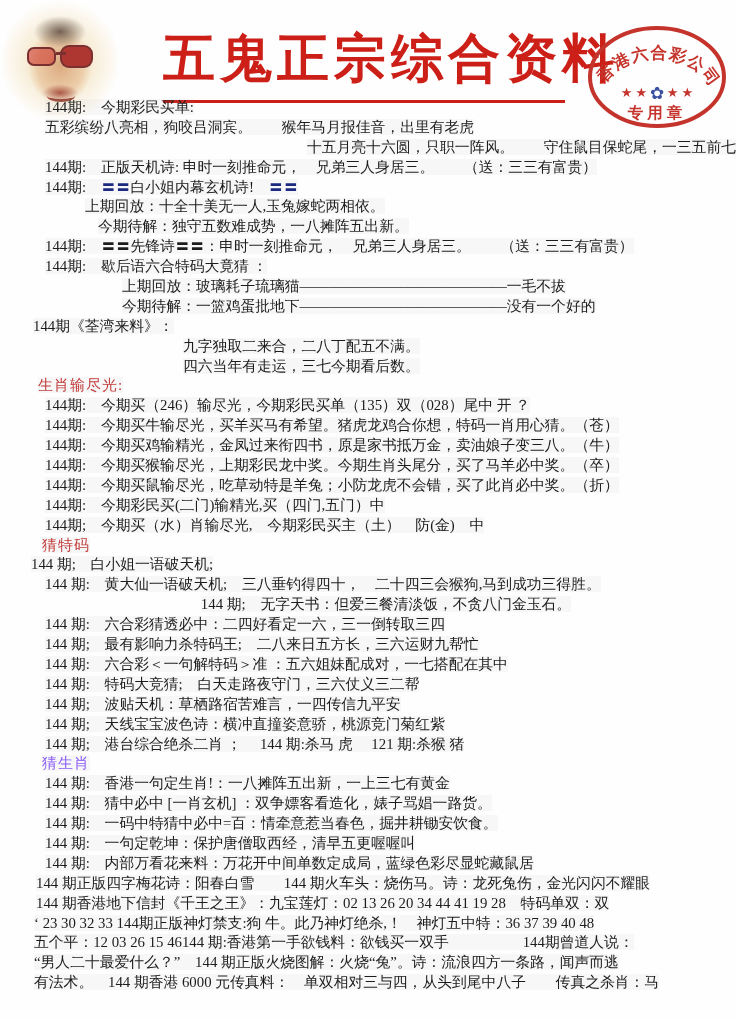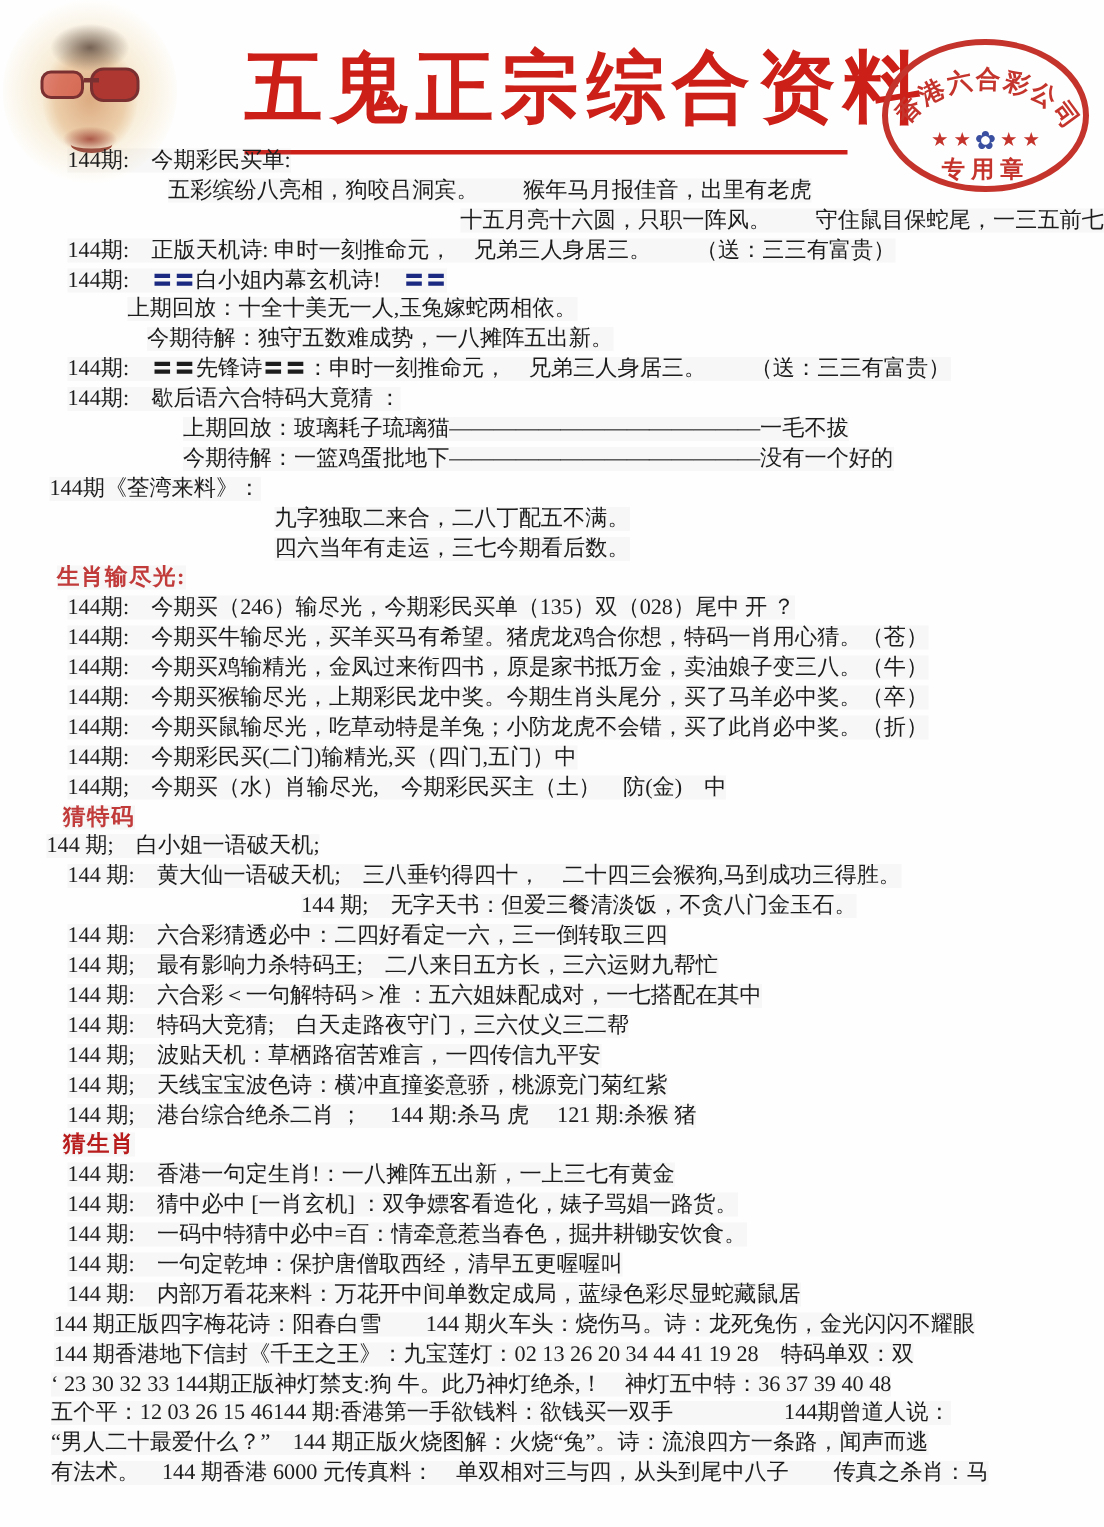--- a/index.html
+++ b/index.html
@@ -36,21 +36,21 @@
     color:#cc1f18; border-bottom:3px solid #cc1f18; padding-bottom:6px;
     white-space:nowrap;
   }
 
   .stamp { position:absolute; right:6px; top:22px; width:146px; height:112px; }
 
   
   .content { position:absolute; left:0; top:98px; width:736px; }
   .line { height:19.9px; line-height:19.9px; font-size:14.8px; white-space:pre; overflow:visible; }
   .line span { background:rgba(150,150,150,.07); }
-  .line .hdr { font-size:15px; font-weight:bold; letter-spacing:1px; }
+  .line .hdr { font-size:15px; font-weight:normal; letter-spacing:1px; }
 </style>
 </head>
 <body>
 
 <div class="page">
 
   <div class="header">
 
     <div class="photo">
       <div class="glasses"></div>
@@ -72,21 +72,21 @@
         <text x="50" y="75" text-anchor="middle" font-size="13" fill="#c5342c">★ ★</text>
         <text x="73" y="77" text-anchor="middle" font-size="17" fill="#3a4fa0">✿</text>
         <text x="96" y="75" text-anchor="middle" font-size="13" fill="#c5342c">★ ★</text>
         <text x="73" y="96" text-anchor="middle" font-size="15.5" font-weight="bold" fill="#c5342c" letter-spacing="4">专用章</text>
       </svg>
     </div>
   </div>
 
   <div class="content">
       <div class="line" style="padding-left: 45px;"><span>144期:　今期彩民买单:</span></div>
-      <div class="line" style="padding-left: 112px;"><span>五彩缤纷八亮相，狗咬吕洞宾。　　猴年马月报佳音，出里有老虎</span></div>
+      <div class="line" style="padding-left: 45px;"><span>五彩缤纷八亮相，狗咬吕洞宾。　　猴年马月报佳音，出里有老虎</span></div>
       <div class="line" style="padding-left: 105px; text-align: right;"><span>十五月亮十六圆，只职一阵风。　　守住鼠目保蛇尾，一三五前七</span></div>
       <div class="line" style="padding-left: 45px;"><span>144期:　正版天机诗: 申时一刻推命元，　兄弟三人身居三。　　（送：三三有富贵）</span></div>
       <div class="line" style="padding-left: 45px;"><span>144期:　</span><span style="color: rgb(27, 42, 128);">〓〓</span><span>白小姐内幕玄机诗!　</span><span style="color: rgb(27, 42, 128);">〓〓</span></div>
       <div class="line" style="padding-left: 85px;"><span>上期回放：十全十美无一人,玉兔嫁蛇两相依。</span></div>
       <div class="line" style="padding-left: 98px;"><span>今期待解：独守五数难成势，一八摊阵五出新。</span></div>
       <div class="line" style="padding-left: 45px;"><span>144期:　〓〓先锋诗〓〓：申时一刻推命元，　兄弟三人身居三。　　（送：三三有富贵）</span></div>
       <div class="line" style="padding-left: 45px;"><span>144期:　歇后语六合特码大竟猜 ：</span></div>
       <div class="line" style="padding-left: 122px;"><span>上期回放：玻璃耗子琉璃猫——————————————一毛不拔</span></div>
       <div class="line" style="padding-left: 122px;"><span>今期待解：一篮鸡蛋批地下——————————————没有一个好的</span></div>
       <div class="line" style="padding-left: 33px;"><span>144期《荃湾来料》：</span></div>
@@ -104,21 +104,21 @@
       <div class="line" style="padding-left: 31px;"><span>144 期;　白小姐一语破天机;</span></div>
       <div class="line" style="padding-left: 45px;"><span>144 期:　黄大仙一语破天机;　三八垂钓得四十，　二十四三会猴狗,马到成功三得胜。</span></div>
       <div class="line" style="padding-left: 36px; text-align: center;"><span>144 期;　无字天书：但爱三餐清淡饭，不贪八门金玉石。</span></div>
       <div class="line" style="padding-left: 45px;"><span>144 期:　六合彩猜透必中：二四好看定一六，三一倒转取三四</span></div>
       <div class="line" style="padding-left: 45px;"><span>144 期;　最有影响力杀特码王;　二八来日五方长，三六运财九帮忙</span></div>
       <div class="line" style="padding-left: 45px;"><span>144 期:　六合彩＜一句解特码＞准 ：五六姐妹配成对，一七搭配在其中</span></div>
       <div class="line" style="padding-left: 45px;"><span>144 期:　特码大竞猜;　白天走路夜守门，三六仗义三二帮</span></div>
       <div class="line" style="padding-left: 45px;"><span>144 期;　波贴天机：草栖路宿苦难言，一四传信九平安</span></div>
       <div class="line" style="padding-left: 45px;"><span>144 期;　天线宝宝波色诗：横冲直撞姿意骄，桃源竞门菊红紫</span></div>
       <div class="line" style="padding-left: 45px;"><span>144 期;　港台综合绝杀二肖 ；　 144 期:杀马 虎　 121 期:杀猴 猪</span></div>
-      <div class="line" style="padding-left: 42px;"><span class="hdr" style="color: #b91c1c;">猜生肖</span></div>
+      <div class="line" style="padding-left: 42px;"><span class="hdr" style="color: #8b5cf6;">猜生肖</span></div>
       <div class="line" style="padding-left: 45px;"><span>144 期:　香港一句定生肖!：一八摊阵五出新，一上三七有黄金</span></div>
       <div class="line" style="padding-left: 45px;"><span>144 期:　猜中必中 [一肖玄机] ：双争嫖客看造化，婊子骂娼一路货。</span></div>
       <div class="line" style="padding-left: 45px;"><span>144 期:　一码中特猜中必中=百：情牵意惹当春色，掘井耕锄安饮食。</span></div>
       <div class="line" style="padding-left: 45px;"><span>144 期:　一句定乾坤：保护唐僧取西经，清早五更喔喔叫</span></div>
       <div class="line" style="padding-left: 45px;"><span>144 期:　内部万看花来料：万花开中间单数定成局，蓝绿色彩尽显蛇藏鼠居</span></div>
       <div class="line" style="padding-left: 36px;"><span>144 期正版四字梅花诗：阳春白雪　　144 期火车头：烧伤马。诗：龙死兔伤，金光闪闪不耀眼</span></div>
       <div class="line" style="padding-left: 36px;"><span>144 期香港地下信封《千王之王》：九宝莲灯：02 13 26 20 34 44 41 19 28　特码单双：双</span></div>
       <div class="line" style="padding-left: 34px;"><span>‘ 23 30 32 33 144期正版神灯禁支:狗 牛。此乃神灯绝杀,！　神灯五中特：36 37 39 40 48</span></div>
       <div class="line" style="padding-left: 34px;"><span>五个平：12 03 26 15 46144 期:香港第一手欲钱料：欲钱买一双手　　　　　144期曾道人说：</span></div>
       <div class="line" style="padding-left: 34px;"><span>“男人二十最爱什么？”　144 期正版火烧图解：火烧“兔”。诗：流浪四方一条路，闻声而逃</span></div>

